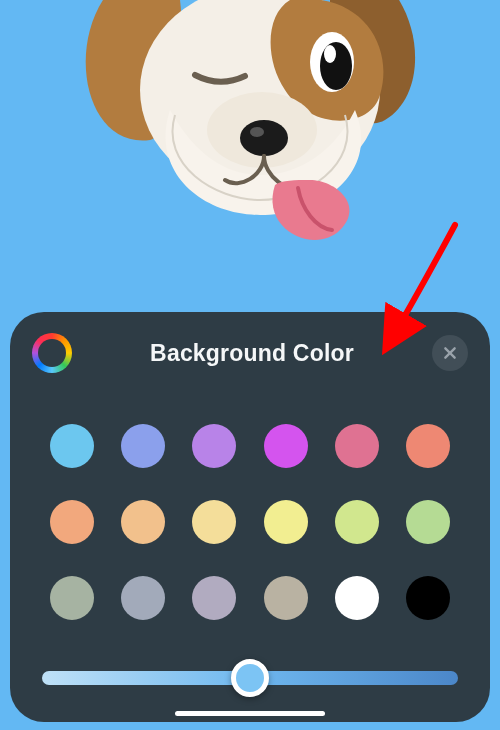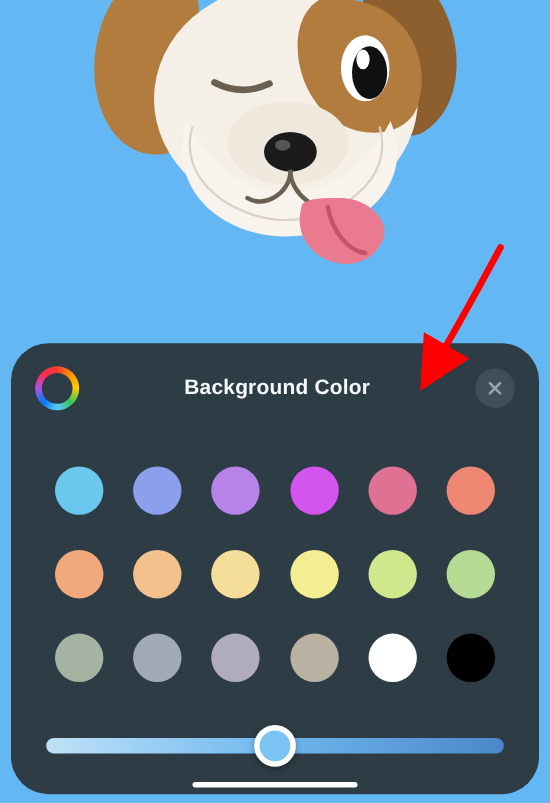--- a/index.html
+++ b/index.html
@@ -35,21 +35,21 @@
       position: relative;
     }
     .color-wheel::after {
       content: "";
       position: absolute;
       top: 6px; left: 6px; right: 6px; bottom: 6px;
       border-radius: 50%;
       background: #2e3c45;
     }
     .sheet-title {
-      font-size: 19px;
+      font-size: 23px;
       font-weight: 600;
       color: #f5f7f8;
       letter-spacing: 0.2px;
     }
     .close-btn {
       width: 36px; height: 36px; border-radius: 50%;
       background: #414e57;
       display: flex; align-items: center; justify-content: center;
       cursor: pointer;
     }

